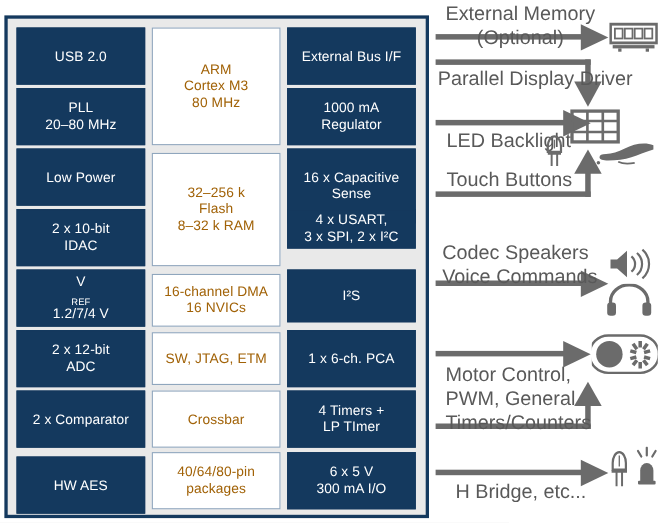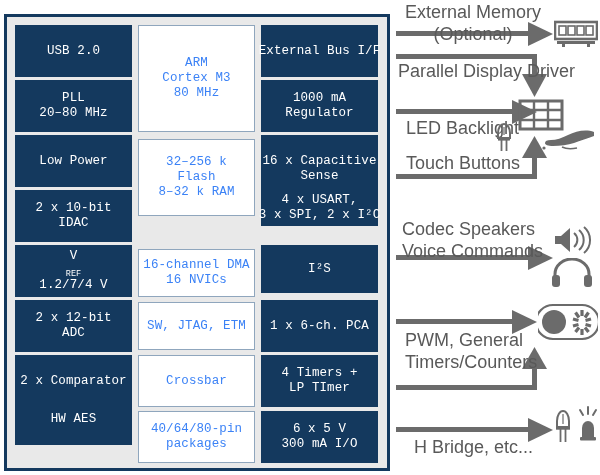--- a/index.html
+++ b/index.html
@@ -36,24 +36,24 @@
     font-size: 12.5px;
     letter-spacing: .1px;
   }
   .blk.dark {
     background: #14395e;
     color: #ffffff;
     border: 1px solid #14395e;
   }
   .blk.light {
     background: #ffffff;
-    color: #3b82f6;
+    color: #a16207;
     border: 1px solid #8fa6bd;
   }
-  .blk span { display: block; white-space: nowrap; font-family: Liberation Mono, monospace; }
+  .blk span { display: block; white-space: nowrap; }
   .blk sub { font-size: 8.5px; vertical-align: baseline; position: relative; top: 2px; }
 
   
   .note {
     position: absolute;
     color: #595959;
     font-size: 18px;
     line-height: 1.22;
     white-space: nowrap;
   }
@@ -89,32 +89,32 @@
         <span><span>V</span><sub>REF</sub></span>
         <span>1.2/7/4 V</span>
       </div>
       <div class="blk dark" style="top:275px;height:52px">
         <span>2 x 12-bit</span>
         <span>ADC</span>
       </div>
       <div class="blk dark" style="top:330px;height:52px">
         <span>2 x Comparator</span>
       </div>
-      <div class="blk dark" style="top:368px;height:52px">
+      <div class="blk dark" style="top:390px;height:52px">
         <span>HW AES</span>
       </div>
     </div>
 
     <div class="col col-mid">
       <div class="blk light" style="top:0px;height:107px">
         <span>ARM</span>
         <span>Cortex M3</span>
         <span>80 MHz</span>
       </div>
-      <div class="blk light" style="top:114px;height:77px">
+      <div class="blk light" style="top:114px;height:103px">
         <span>32–256 k</span>
         <span>Flash</span>
         <span>8–32 k RAM</span>
       </div>
       <div class="blk light" style="top:224px;height:48px">
         <span>16-channel DMA</span>
         <span>16 NVICs</span>
       </div>
       <div class="blk light" style="top:277px;height:48px">
         <span>SW, JTAG, ETM</span>
@@ -209,20 +209,21 @@
   <div class="note" style="left:406px; top:153px;">
     <div>Touch Buttons</div>
   </div>
 
   <div class="note" style="left:402px; top:219px;">
     <div>Codec Speakers</div>
     <div>Voice Commands</div>
   </div>
 
   <div class="note" style="left:405px; top:330px;">
+    <div>Motor Control,</div>
     <div>PWM, General</div>
     <div>Timers/Counters</div>
   </div>
 
   <div class="note" style="left:414px; top:437px;">
     <div>H Bridge, etc...</div>
   </div>
 
   <svg class="icon" style="left:554px; top:20px;" width="44" height="28" viewBox="0 0 44 28">
     <rect x="1" y="2" width="42" height="17" fill="none" stroke="#6b6b6b" stroke-width="2.6"></rect>

